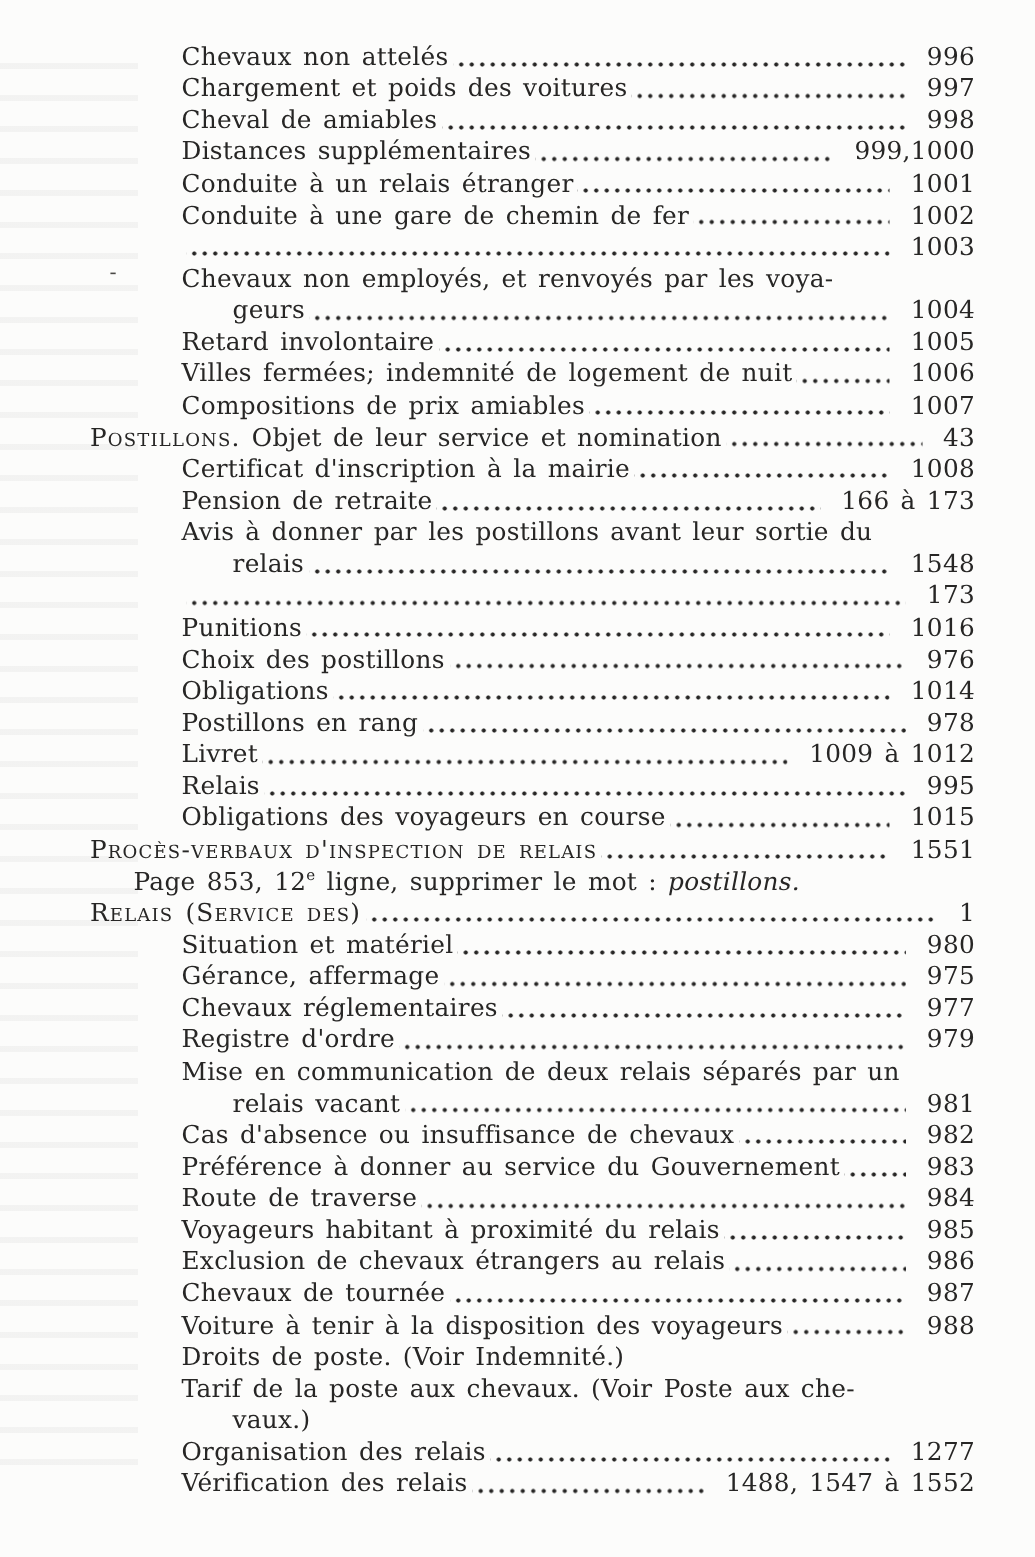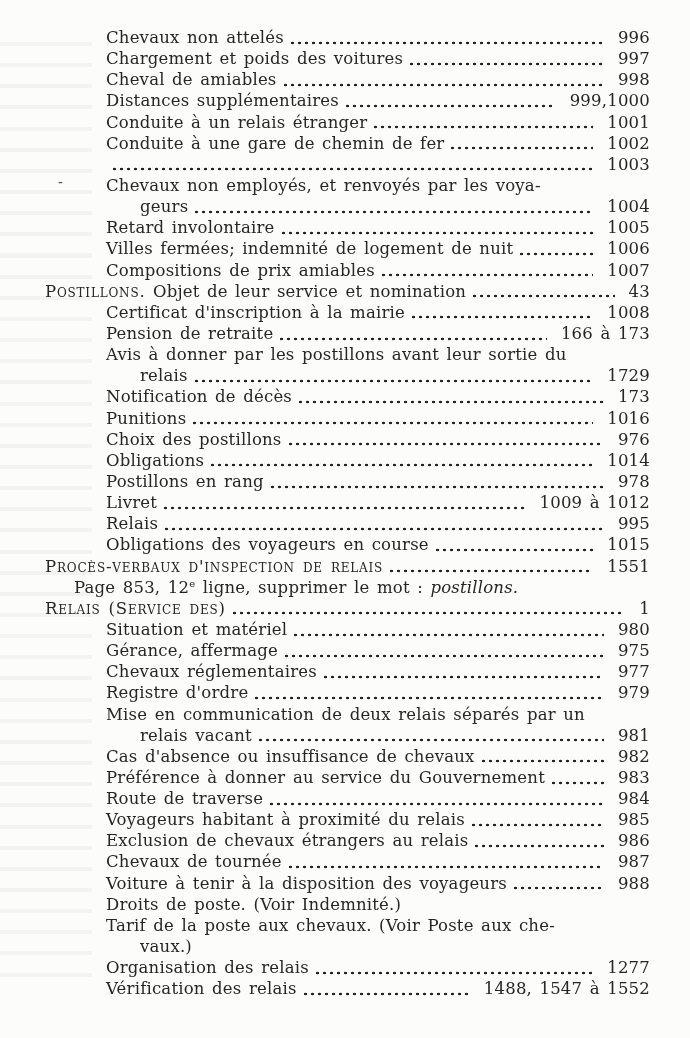--- a/index.html
+++ b/index.html
@@ -14,20 +14,21 @@
     font-family: "DejaVu Serif", "Liberation Serif", serif;
     color: var(--ink, #272625);
     overflow: hidden;
     position: relative;
   }
   .page {
     position: absolute;
     inset: 0;
     padding-top: 27px;
     box-sizing: border-box;
+    padding-left: 15px;
   }
   
   .page::before {
     content: "";
     position: absolute;
     left: 0;
     top: 30px;
     width: 92px;
     height: 960px;
     background: repeating-linear-gradient(
@@ -167,24 +168,23 @@
         <span class="body"><span>Pension de retraite</span></span>
         <span class="leader"></span>
         <span class="num">166 à 173</span>
       </div>
       <div class="row indent-sub">
         <span class="body"><span>Avis à donner par les postillons avant leur sortie du</span></span>
       </div>
       <div class="row indent-cont">
         <span class="body"><span>relais</span></span>
         <span class="leader"></span>
-        <span class="num">1729</span>
-      </div>
-      <div class="row indent-sub">
-        <span class="body"><span>Notification de décès</span></span>
+        <span class="num">1548</span>
+      </div>
+      <div class="row indent-sub">
         <span class="leader"></span>
         <span class="num">173</span>
       </div>
       <div class="row indent-sub">
         <span class="body"><span>Punitions</span></span>
         <span class="leader"></span>
         <span class="num">1016</span>
       </div>
       <div class="row indent-sub">
         <span class="body"><span>Choix des postillons</span></span>

